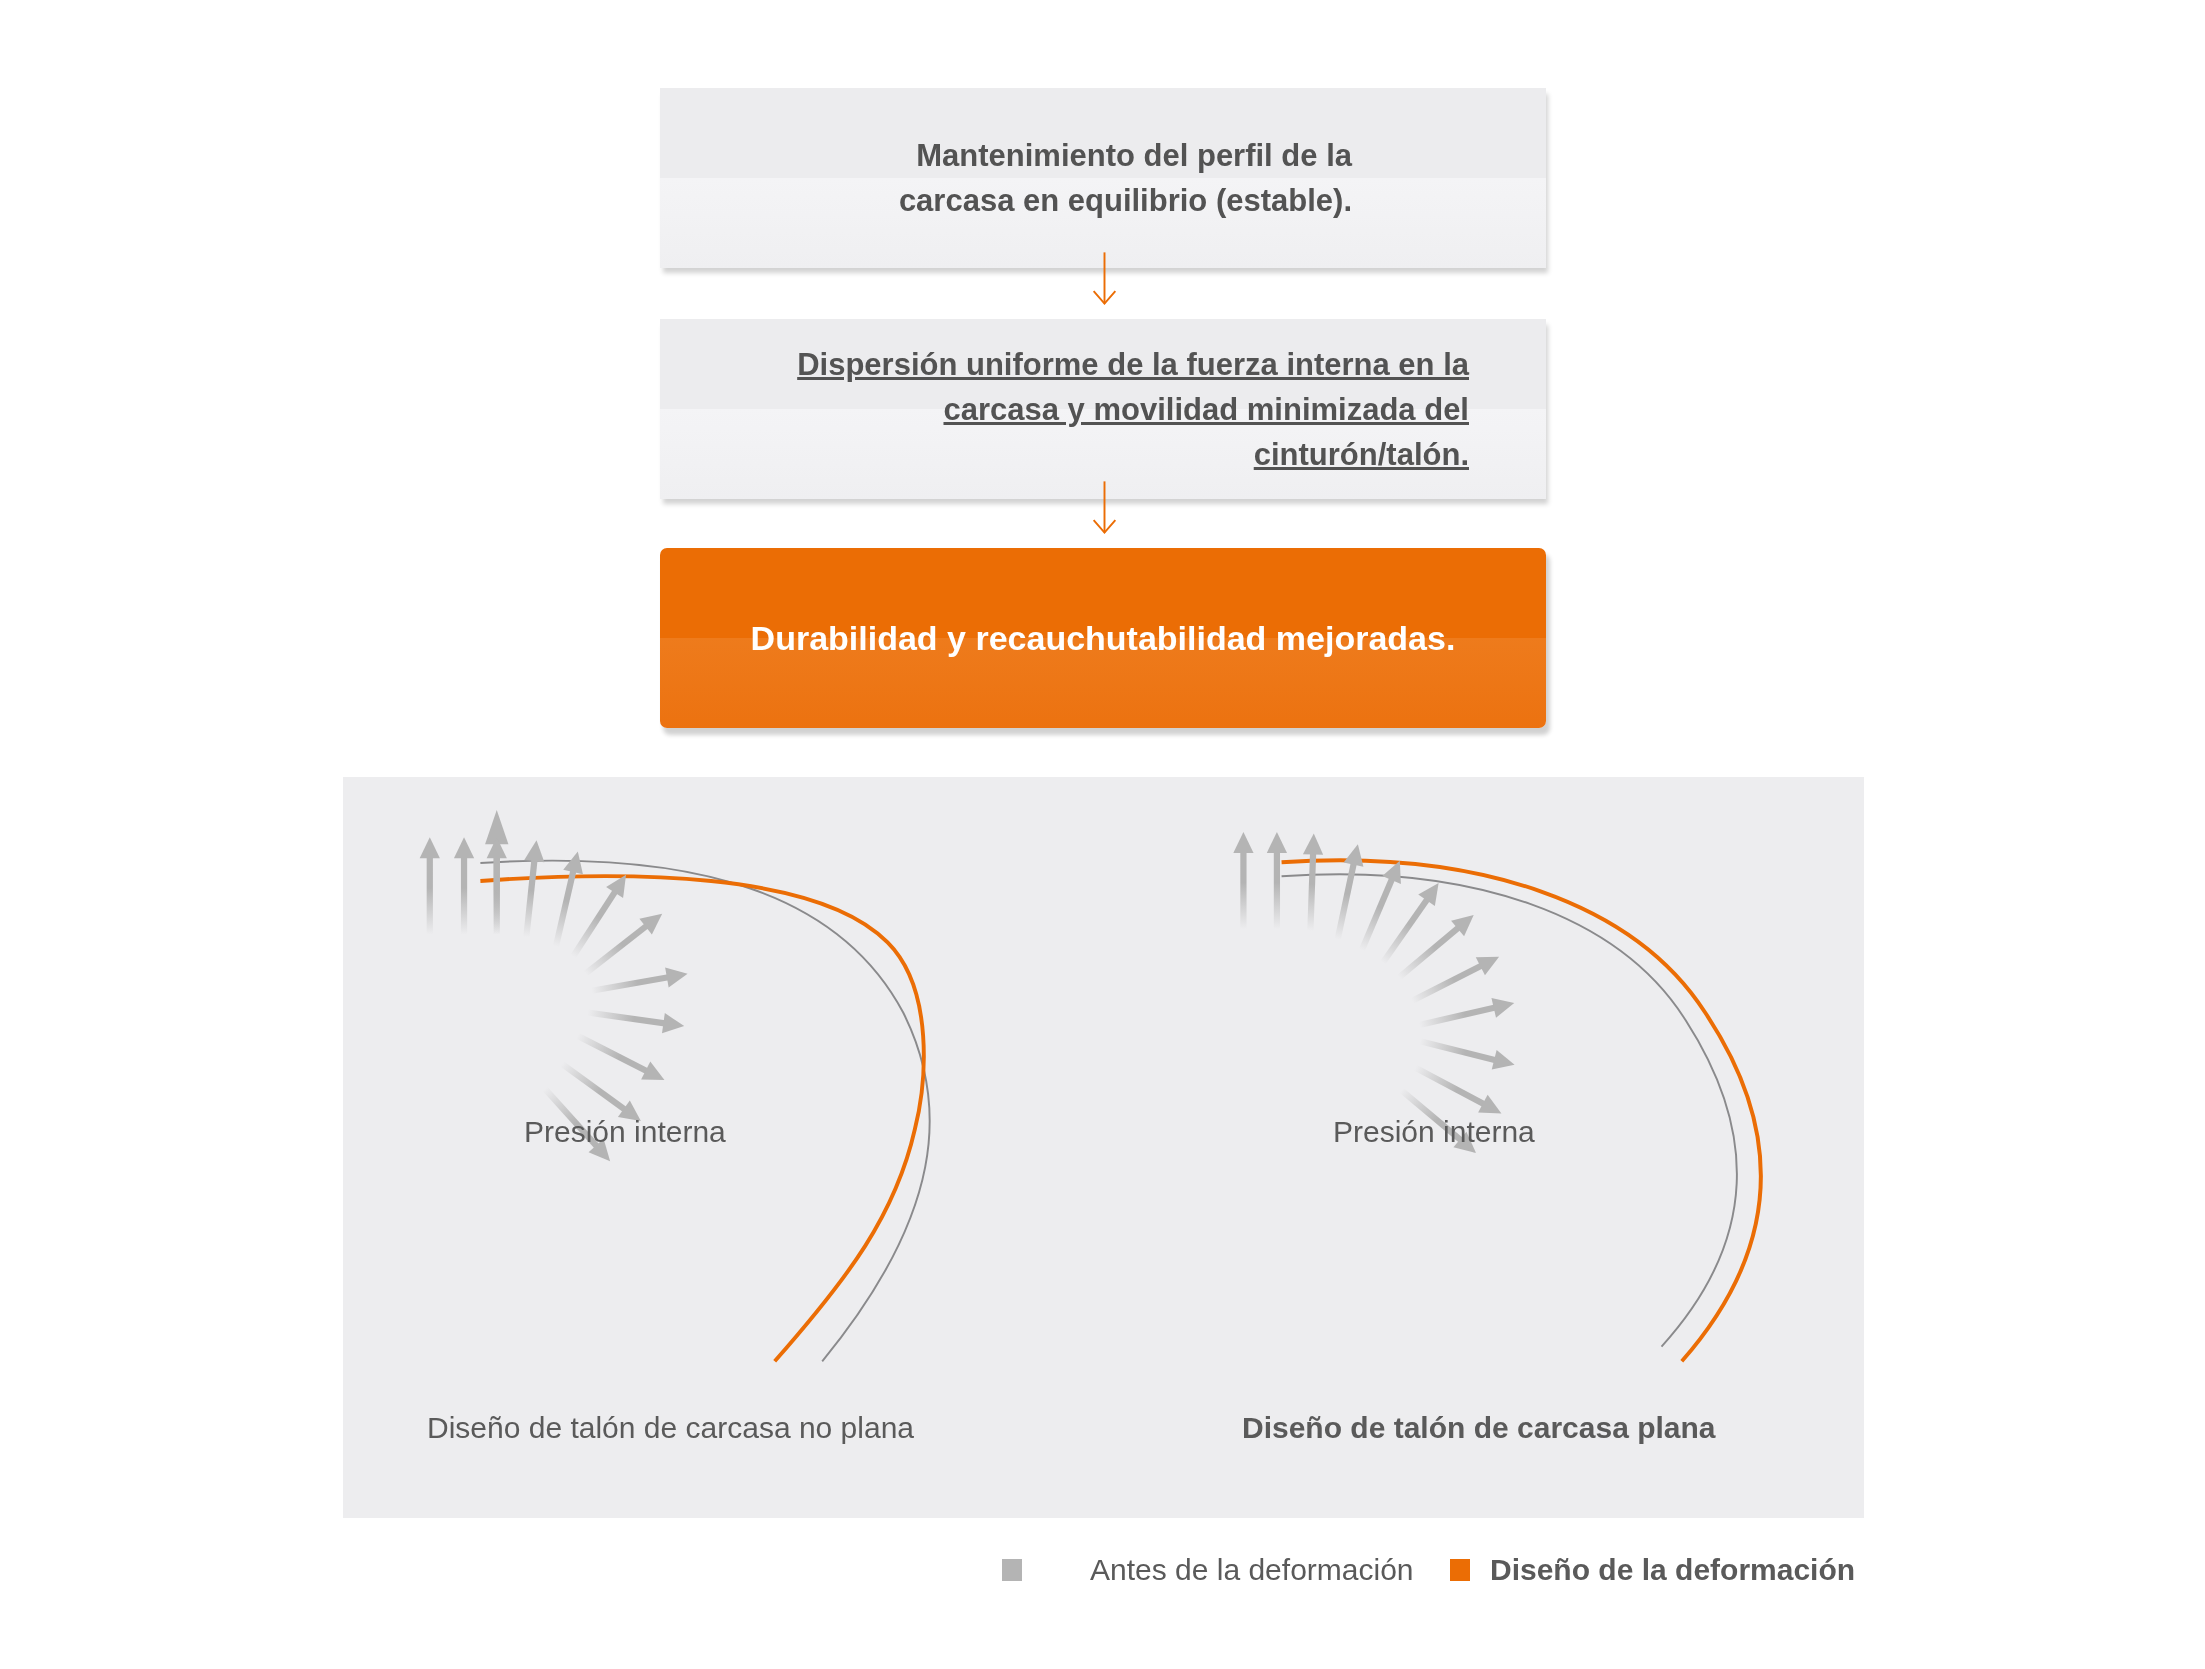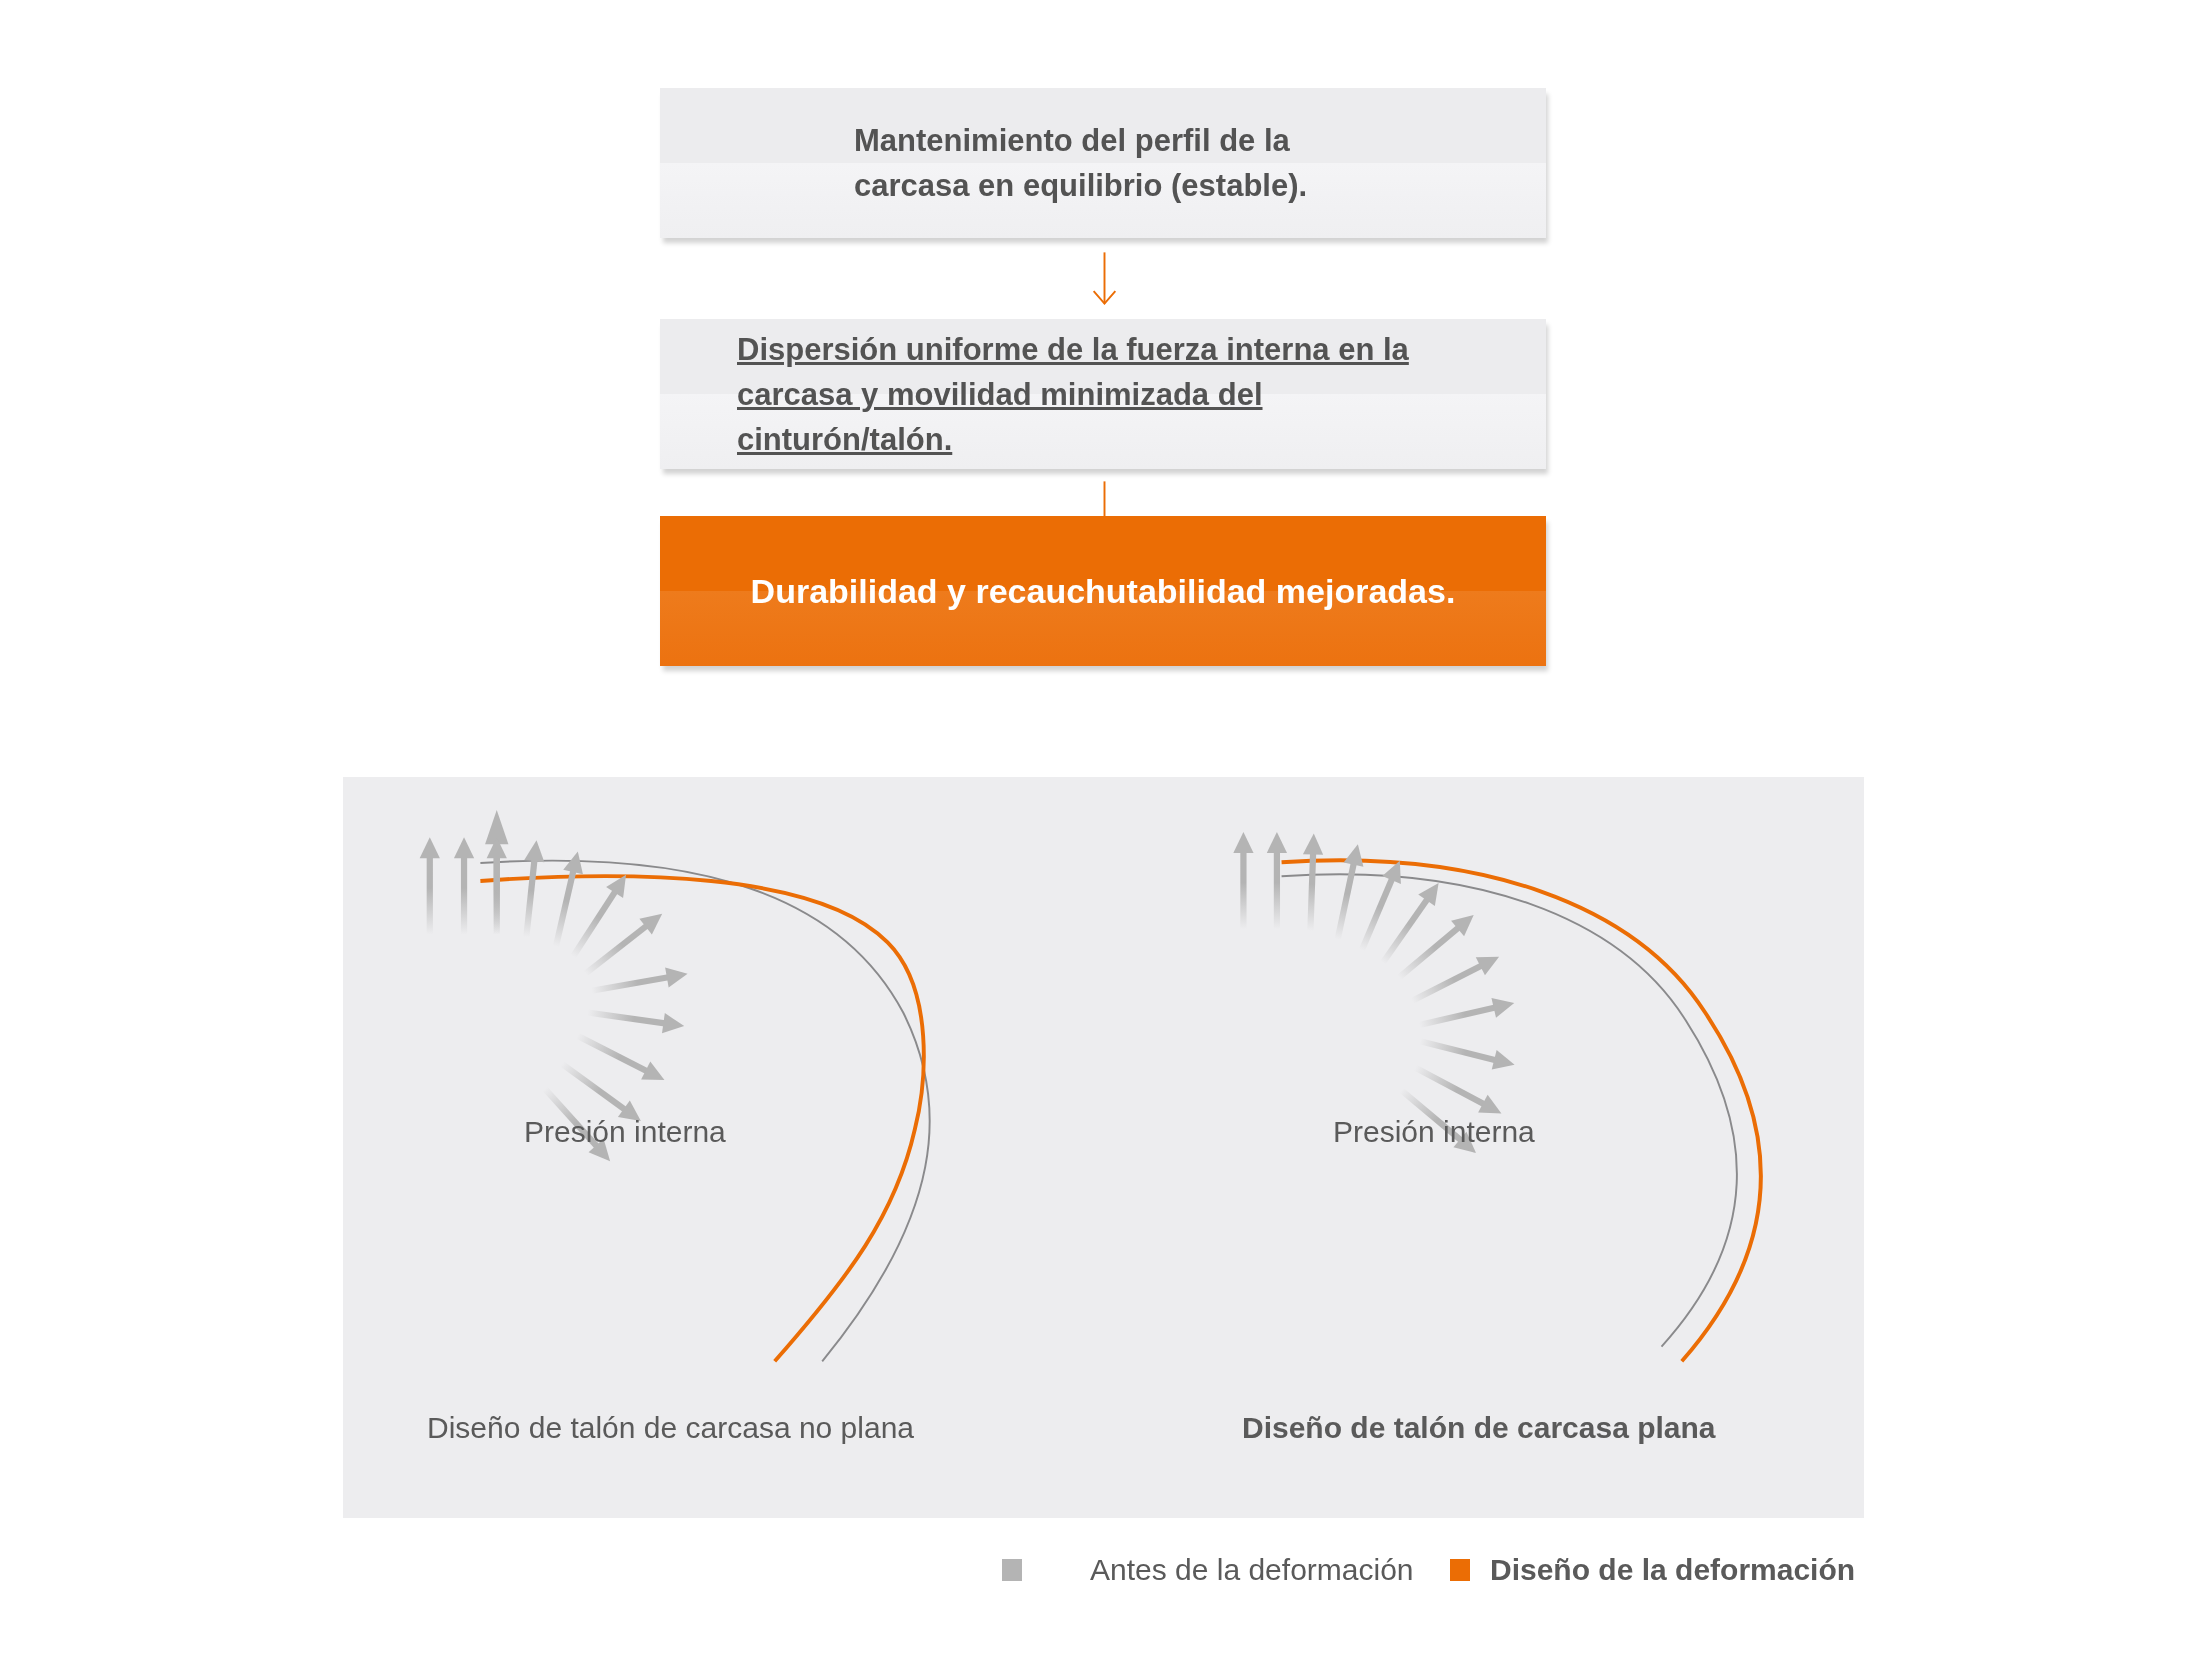--- a/index.html
+++ b/index.html
@@ -1,29 +1,29 @@
 <!DOCTYPE html>
 <html style="font-size:12.5px"><head>
   <meta charset="utf-8">
   <style>
     html, body { margin: 0; padding: 0; background: #ffffff; }
     body { width: 2205px; height: 1670px; position: relative; overflow: hidden;
            font-family: "Liberation Sans", "DejaVu Sans", sans-serif; }
     .flow-box {
-      position: absolute; left: 660px; width: 886px; height: 150px;
-      display: flex; align-items: center; justify-content: center; text-align: left;
+      position: absolute; left: 660px; width: 886px; height: 180px;
+      display: flex; align-items: center; justify-content: center; text-align: right;
       box-shadow: 3.1px 6.2px 4.7px rgba(0,0,0,0.18);
       font-weight: bold; color: #535353; font-size: 31px; line-height: 45px;
     }
     .flow-box.gray { background: linear-gradient(to bottom, #ececee 0%, #ececee 50%, #f4f4f6 50%, #efeff1 100%); }
     .flow-box.orange { background: linear-gradient(to bottom, #eb6d05 0%, #eb6d05 50%, #ee7b1c 50%, #ec7210 100%); color: #ffffff; font-size: 34px; }
     .flow-box .txt { display: block; max-width: 763px; }
     #box1 { top: 88px; } #box1 .txt { max-width: 498px; }
     #box2 { top: 319px; text-decoration: underline; } #box2 .txt { max-width: 732px; }
-    #box3 { top: 516px; }
+    #box3 { top: 548px; border-radius: 7px; }
     .flow-arrow { position: absolute; left: 1089px; width: 31px; height: 55px; }
     #arrow1 { top: 252px; } #arrow2 { top: 481px; }
     .panel { position: absolute; left: 343px; top: 777px; width: 1521px; height: 741px; background: #ededef; }
     .diagram-svg { position: absolute; left: 0; top: 0; width: 2205px; height: 1670px; pointer-events: none; }
     .label { position: absolute; color: #5a5a5a; font-size: 30px; white-space: nowrap; }
     .label.light { font-weight: normal; text-align: right; }
     .label.bold { font-weight: bold; }
     .legend { position: absolute; top: 1553px; display: flex; align-items: center; font-size: 30px; color: #5a5a5a; white-space: nowrap; }
     .legend .swatch { width: 20px; height: 22px; margin-right: 20px; }
   </style>

